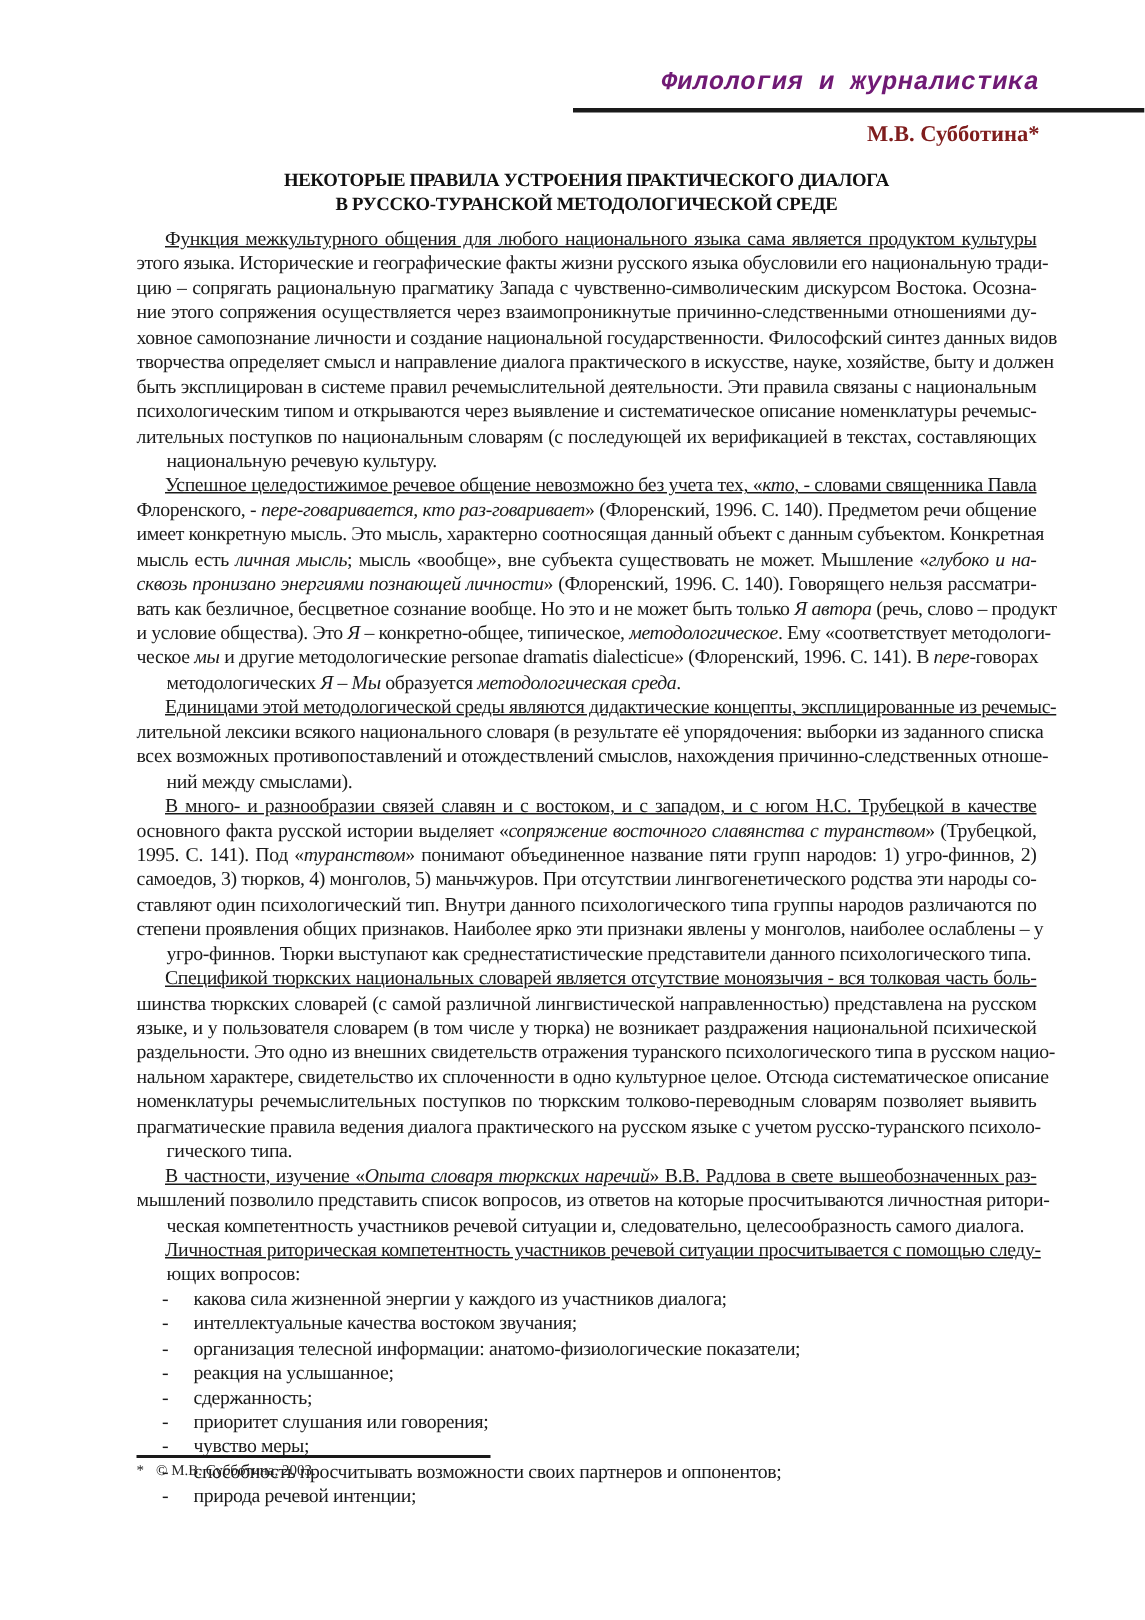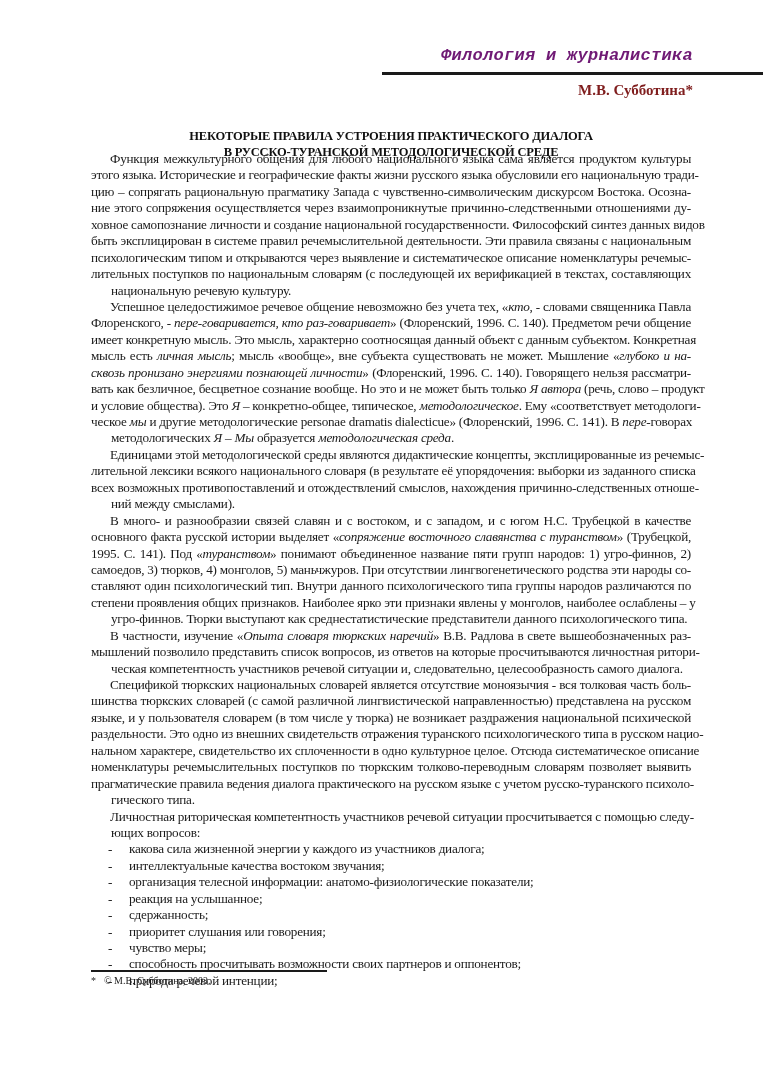--- a/index.html
+++ b/index.html
@@ -1,24 +1,24 @@
 <!DOCTYPE html>
 <html><head>
 <meta charset="utf-8">
 <style>
   html, body { margin: 0; padding: 0; background: #ffffff; }
   body { width: 763px; height: 1080px; position: relative; overflow: hidden; color: #1a1a1a; font-family: "Liberation Serif", "DejaVu Serif", serif; }
   .running-head { position: absolute; top: 46px; right: 70px; font-family: "Liberation Mono", "DejaVu Sans Mono", monospace; font-weight: bold; font-style: italic; font-size: 17px; letter-spacing: 0.3px; color: #701a75; }
   .head-rule { position: absolute; top: 72px; left: 382px; right: 0; height: 3px; background: #1a1a1a; }
   .author { position: absolute; top: 82px; right: 70px; font-weight: bold; font-size: 15px; color: #7f1d1d; }
-  .title { position: absolute; top: 128px; left: 91px; width: 600px; text-align: center; font-weight: bold; font-size: 12.5px; line-height: 16px; letter-spacing: -0.2px; color: #111; }
+  .title { position: absolute; top: 112px; left: 91px; width: 600px; text-align: center; font-weight: bold; font-size: 12.5px; line-height: 16px; letter-spacing: -0.2px; color: #111; }
   .body { position: absolute; top: 151px; left: 91px; width: 600px; font-size: 13.2px; line-height: 16.45px; letter-spacing: -0.25px; }
   .line { display: block; text-align: justify; text-align-last: justify; white-space: nowrap; height: 16.45px; overflow: visible; }
   .line.last { text-align-last: left; margin-left: 20px; }
-  .line.first { text-indent: 19px; }
+  .line.first { text-indent: 19px; text-decoration: underline; }
   .list { margin: 0; padding: 0; list-style: none; }
   .list li { position: relative; padding-left: 38px; height: 16.45px; white-space: nowrap; }
   .list li .dash { position: absolute; left: 17px; }
   .fn-rule { position: absolute; top: 970px; left: 91px; width: 236px; height: 1.5px; background: #1a1a1a; }
   .footnote { position: absolute; top: 975px; left: 91px; font-size: 10px; color: #222; }
   .footnote .star { margin-right: 8px; }
   i { font-style: italic; }
 </style>
 </head>
 <body>
@@ -33,20 +33,21 @@
 </div>
 
 <div class="body">
   <div id="paras">
       <div class="para-block">
         <span class="line first">Функция межкультурного общения для любого национального языка сама является продуктом культуры</span>
         <span class="line">этого языка. Исторические и географические факты жизни русского языка обусловили его национальную тради-</span>
         <span class="line">цию – сопрягать рациональную прагматику Запада с чувственно-символическим дискурсом Востока. Осозна-</span>
         <span class="line">ние этого сопряжения осуществляется через взаимопроникнутые причинно-следственными отношениями ду-</span>
         <span class="line">ховное самопознание личности и создание национальной государственности. Философский синтез данных видов</span>
+        <span class="line">творчества определяет смысл и направление диалога практического в искусстве, науке, хозяйстве, быту и должен</span>
         <span class="line">быть эксплицирован в системе правил речемыслительной деятельности. Эти правила связаны с национальным</span>
         <span class="line">психологическим типом и открываются через выявление и систематическое описание номенклатуры речемыс-</span>
         <span class="line">лительных поступков по национальным словарям (с последующей их верификацией в текстах, составляющих</span>
         <span class="line last">национальную речевую культуру.</span>
       </div>
       <div class="para-block">
         <span class="line first">Успешное целедостижимое речевое общение невозможно без учета тех, «<i>кто</i>, - словами священника Павла</span>
         <span class="line">Флоренского, - <i>пере-говаривается, кто раз-говаривает</i>» (Флоренский, 1996. С. 140). Предметом речи общение</span>
         <span class="line">имеет конкретную мысль. Это мысль, характерно соотносящая данный объект с данным субъектом. Конкретная</span>
         <span class="line">мысль есть <i>личная мысль</i>; мысль «вообще», вне субъекта существовать не может. Мышление «<i>глубоко и на-</i></span>
@@ -65,33 +66,33 @@
       <div class="para-block">
         <span class="line first">В много- и разнообразии связей славян и с востоком, и с западом, и с югом Н.С. Трубецкой в качестве</span>
         <span class="line">основного факта русской истории выделяет «<i>сопряжение восточного славянства с туранством</i>» (Трубецкой,</span>
         <span class="line">1995. С. 141). Под «<i>туранством</i>» понимают объединенное название пяти групп народов: 1) угро-финнов, 2)</span>
         <span class="line">самоедов, 3) тюрков, 4) монголов, 5) маньчжуров. При отсутствии лингвогенетического родства эти народы со-</span>
         <span class="line">ставляют один психологический тип. Внутри данного психологического типа группы народов различаются по</span>
         <span class="line">степени проявления общих признаков. Наиболее ярко эти признаки явлены у монголов, наиболее ослаблены – у</span>
         <span class="line last">угро-финнов. Тюрки выступают как среднестатистические представители данного психологического типа.</span>
       </div>
       <div class="para-block">
-        <span class="line first">В частности, изучение «<i>Опыта словаря тюркских наречий</i>» В.В. Радлова в свете вышеобозначенных раз-</span>
-        <span class="line">мышлений позволило представить список вопросов, из ответов на которые просчитываются личностная ритори-</span>
-        <span class="line last">ческая компетентность участников речевой ситуации и, следовательно, целесообразность самого диалога.</span>
-      </div>
-      <div class="para-block">
         <span class="line first">Спецификой тюркских национальных словарей является отсутствие моноязычия - вся толковая часть боль-</span>
         <span class="line">шинства тюркских словарей (с самой различной лингвистической направленностью) представлена на русском</span>
         <span class="line">языке, и у пользователя словарем (в том числе у тюрка) не возникает раздражения национальной психической</span>
         <span class="line">раздельности. Это одно из внешних свидетельств отражения туранского психологического типа в русском нацио-</span>
         <span class="line">нальном характере, свидетельство их сплоченности в одно культурное целое. Отсюда систематическое описание</span>
         <span class="line">номенклатуры речемыслительных поступков по тюркским толково-переводным словарям позволяет выявить</span>
         <span class="line">прагматические правила ведения диалога практического на русском языке с учетом русско-туранского психоло-</span>
         <span class="line last">гического типа.</span>
+      </div>
+      <div class="para-block">
+        <span class="line first">В частности, изучение «<i>Опыта словаря тюркских наречий</i>» В.В. Радлова в свете вышеобозначенных раз-</span>
+        <span class="line">мышлений позволило представить список вопросов, из ответов на которые просчитываются личностная ритори-</span>
+        <span class="line last">ческая компетентность участников речевой ситуации и, следовательно, целесообразность самого диалога.</span>
       </div>
       <div class="para-block">
         <span class="line first">Личностная риторическая компетентность участников речевой ситуации просчитывается с помощью следу-</span>
         <span class="line last">ющих вопросов:</span>
       </div>
     </div>
   <ul class="list" id="qlist">
       <li><span class="dash">-</span><span>какова сила жизненной энергии у каждого из участников диалога;</span></li>
       <li><span class="dash">-</span><span>интеллектуальные качества востоком звучания;</span></li>
       <li><span class="dash">-</span><span>организация телесной информации: анатомо-физиологические показатели;</span></li>

